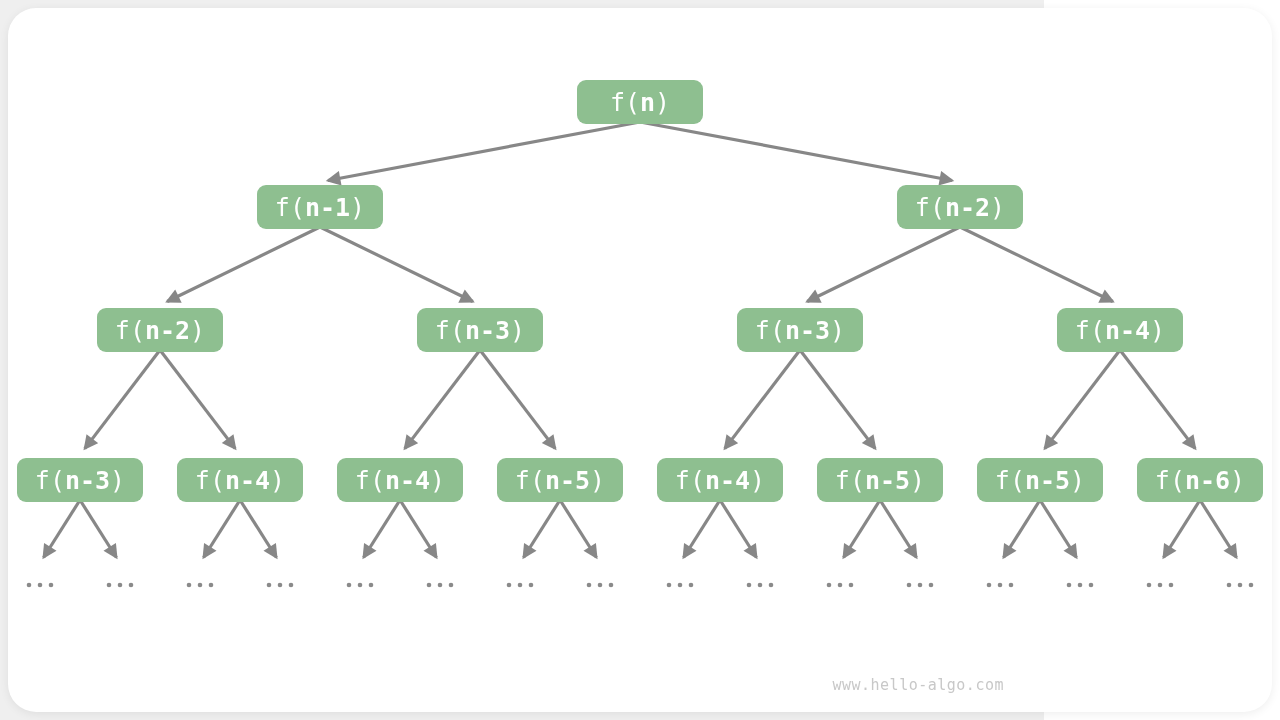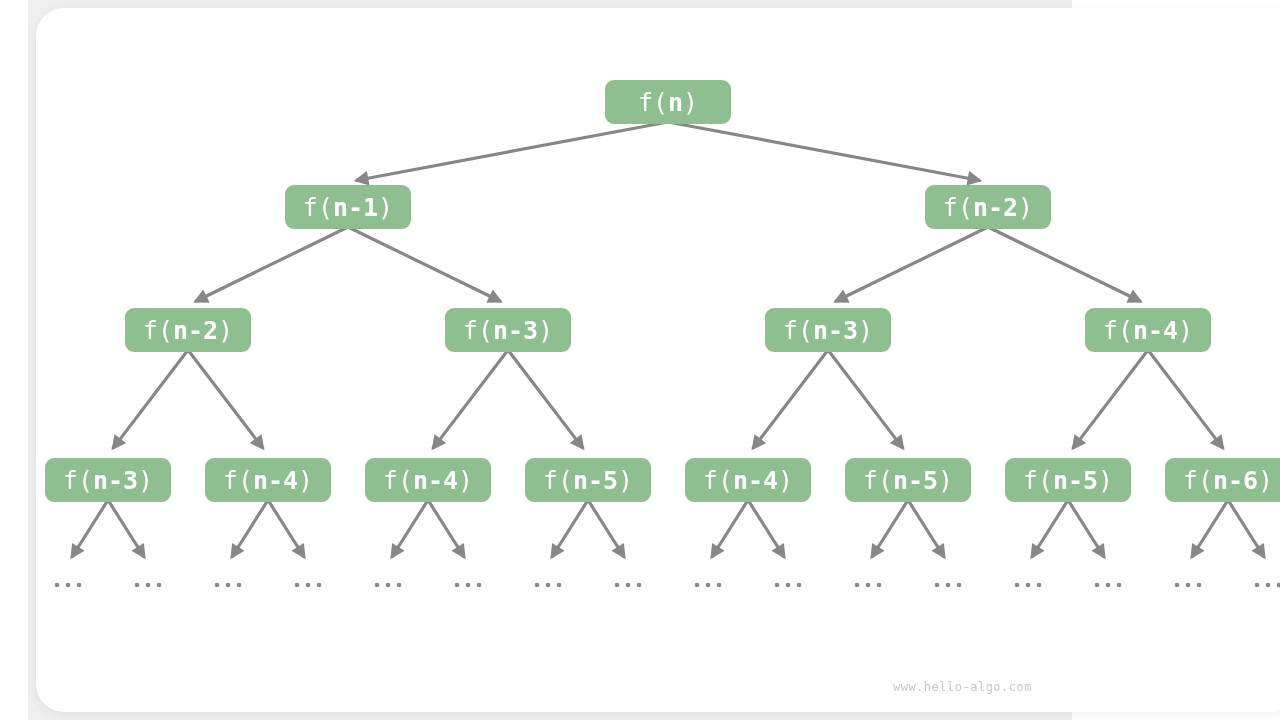--- a/index.html
+++ b/index.html
@@ -8,21 +8,20 @@
     width: 1280px;
     height: 720px;
     overflow: hidden;
     font-family: "DejaVu Sans Mono", "Liberation Mono", monospace;
   }
   .stage {
     position: relative;
     width: 1044px;
     height: 720px;
     background: #efefef;
-    margin-left: 28px;
   }
   .card {
     position: absolute;
     left: 8px;
     top: 8px;
     width: 1264px;
     height: 704px;
     background: #ffffff;
     border-radius: 28px;
     box-shadow: 0 2px 10px rgba(0,0,0,0.07);
@@ -35,21 +34,21 @@
     height: 720px;
   }
   #tree-svg text {
     font-family: "DejaVu Sans Mono", "Liberation Mono", monospace;
     font-size: 25px;
   }
   .watermark {
     position: absolute;
     right: 40px;
     bottom: 26px;
-    font-size: 12px;
+    font-size: 15px;
     letter-spacing: 0.5px;
   }
 </style>
 </head>
 <body>
 
 <div class="stage" style="background: rgb(239, 239, 239);">
   <div class="card" style="background: rgb(255, 255, 255);"></div>
 
   <svg id="tree-svg" viewBox="0 0 1280 720" xmlns="http://www.w3.org/2000/svg">

